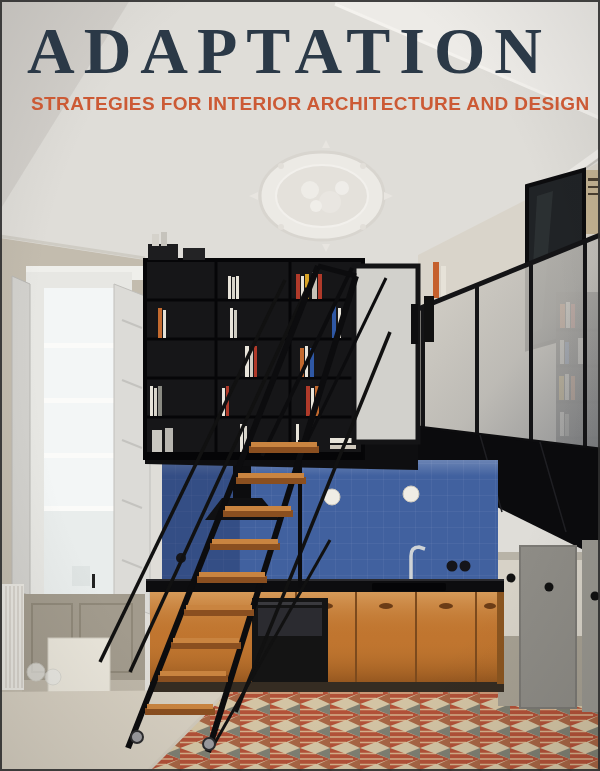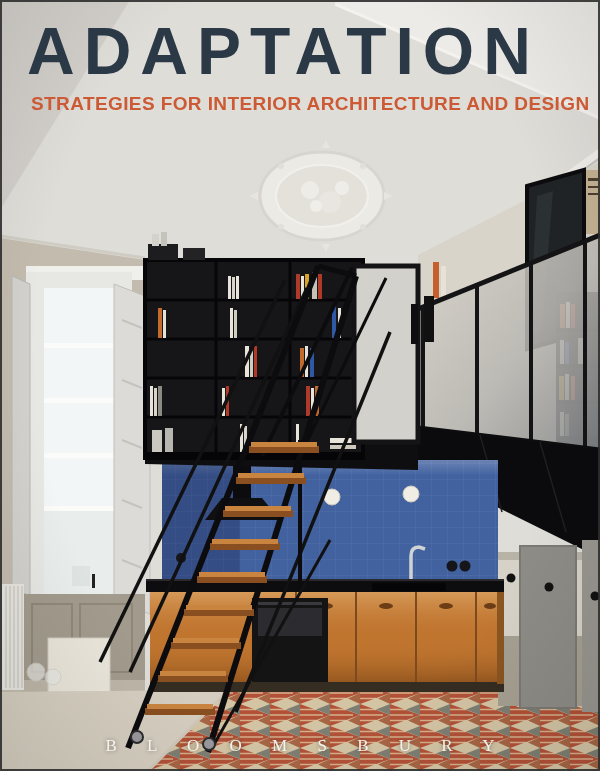--- a/index.html
+++ b/index.html
@@ -3,21 +3,21 @@
 <meta charset="utf-8">
 <style>
   html,body{margin:0;padding:0;background:#222;}
   .cover{position:relative;width:600px;height:771px;overflow:hidden;background:#dfddd8;
          font-family:"Liberation Sans",sans-serif;}
   .cover::after{content:"";position:absolute;inset:0;pointer-events:none;
 from:0;box-shadow:inset 0 0 0 2px rgba(45,45,45,.9);
          background:radial-gradient(ellipse at 50% 45%, rgba(0,0,0,0) 62%, rgba(0,0,0,.10) 100%);}
   svg.photo{position:absolute;left:0;top:0;}
   .txt{position:absolute;z-index:5;white-space:nowrap;}
-  .title{left:27px;top:18px;font-size:66px;font-weight:700;letter-spacing:9px;line-height:1;}
+  .title{left:27px;top:18px;font-size:66px;font-weight:700;letter-spacing:9px;line-height:1;font-family:Liberation Serif, serif;}
   .subtitle{left:31px;top:93px;font-size:19px;font-weight:700;letter-spacing:.4px;}
   .author{left:29px;top:205px;font-size:23px;font-weight:400;letter-spacing:.8px;}
   .publisher{left:0;top:736px;width:600px;text-align:center;padding-left:13px;box-sizing:border-box;
              font-family:"Liberation Serif",serif;font-size:17px;font-weight:400;letter-spacing:13px;
              text-shadow:0 0 4px rgba(60,40,30,.55);}
 </style>
 </head>
 <body>
 
 <div class="cover">
@@ -283,15 +283,14 @@
       <rect x="249" y="446" width="70" height="7" fill="#8a4f20"></rect>
           <rect x="251" y="442" width="66" height="5" fill="#c98440"></rect>
     </g>
     <circle cx="137" cy="737" r="6" fill="#9a9a9e" stroke="#2c2c2e" stroke-width="2"></circle>
     <circle cx="209" cy="744" r="6" fill="#9a9a9e" stroke="#2c2c2e" stroke-width="2"></circle>
   </g>
 </svg>
 
 <div class="txt title" style="color: rgb(43, 57, 71);">ADAPTATION</div>
 <div class="txt subtitle" style="color: rgb(204, 90, 53); text-align: right;">STRATEGIES FOR INTERIOR ARCHITECTURE AND DESIGN</div>
-<div class="txt publisher" style="color: rgb(244, 242, 238);">B L O O M S B U R Y</div>
 
 </div>
 
 </body></html>

